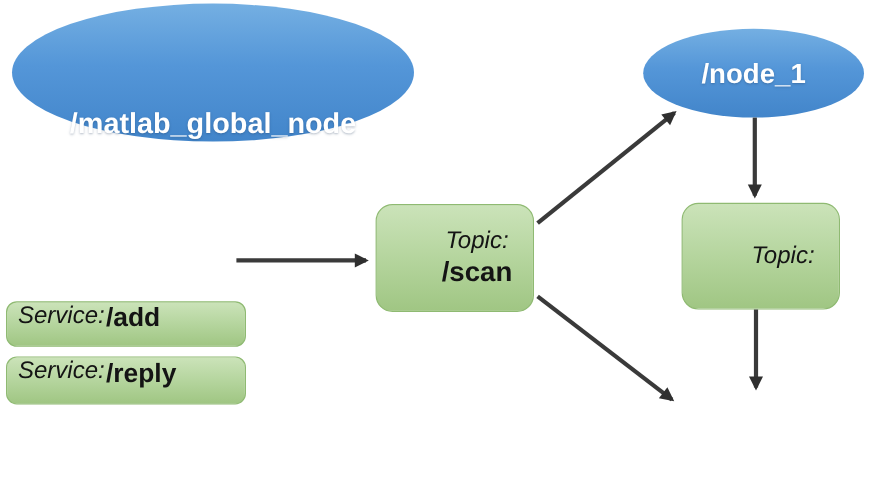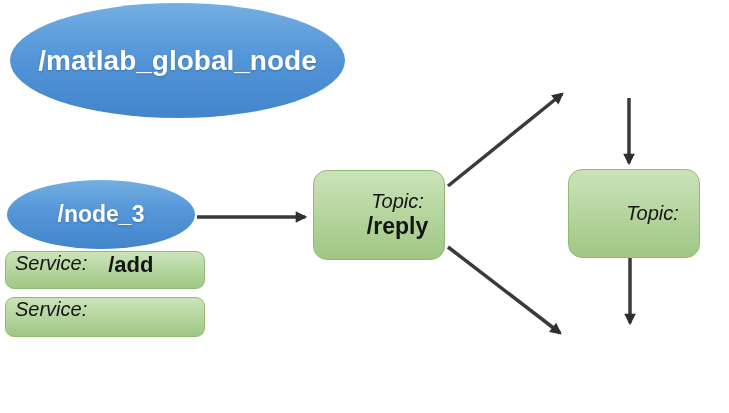--- a/index.html
+++ b/index.html
@@ -15,21 +15,21 @@
     position: absolute;
     border-radius: 50%;
     background: linear-gradient(180deg, #74AFE2 0%, #5496D8 45%, #4285CA 100%);
     color: #ffffff;
     font-weight: bold;
     display: flex;
     align-items: center;
     justify-content: center;
     text-shadow: 0 1px 2px rgba(30,55,90,0.35);
   }
-  .ellipse-matlab { left: 10px; top: 3px;   width: 335px; height: 115px; font-size: 28px; }
+  .ellipse-matlab { left: 10px; top: 3px;   width: 335px; height: 115px; font-size: 24px; align-items: flex-end; }
   .ellipse-node3  { left: 7px;   top: 180px; width: 188px; height: 69px;  font-size: 23px; }
   .ellipse-node1  { left: 536px; top: 24px;  width: 184px; height: 74px;  font-size: 23px; }
   .ellipse-node2  { left: 537px; top: 328px; width: 190px; height: 80px;  font-size: 23px; }
 
   .topic-box {
     position: absolute;
     border-radius: 14px;
     background: linear-gradient(180deg, #CBE3B9 0%, #B5D59E 50%, #A0C683 100%);
     border: 1px solid #8FBA72;
     box-sizing: border-box;
@@ -53,21 +53,21 @@
     display: flex;
     align-items: flex-start;
     padding-left: 9px;
     color: #141414;
   }
   .service-add   { left: 5px; top: 251px; width: 200px; height: 38px; }
   .service-reply { left: 5px; top: 297px; width: 200px; height: 40px; }
 
   .it { font-style: italic; font-size: 20px; }
   .bd { font-weight: bold; font-size: 22px; }
-  .service-box .bd { margin-left: 21px; }
+  .service-box .bd { margin-left: 1px; }
   .topic-box .bd { font-size: 23px; }
 
   .arrows {
     position: absolute;
     left: 0; top: 0;
     pointer-events: none;
   }
   .arrows line {
     stroke: #3A3A3A;
     stroke-width: 3.5;
@@ -75,42 +75,43 @@
 </style>
 </head>
 <body>
 
 <div class="canvas">
 
   <div class="ellipse ellipse-matlab">
     <span>/matlab_global_node</span>
   </div>
 
-  <div class="ellipse ellipse-node3">
-    <span>/node_3</span>
+
+  <div class="ellipse ellipse-node1">
+    <span>/node_1</span>
   </div>
-
 
 
   <div class="topic-box topic-scan">
     <span class="it">Topic:</span>
-    <span class="bd">/reply</span>
+    <span class="bd">/scan</span>
   </div>
 
   <div class="topic-box topic-pose">
     <span class="it">Topic:</span>
   </div>
 
   <div class="service-box service-add">
     <span class="it">Service:</span>
     <span class="bd">/add</span>
   </div>
 
   <div class="service-box service-reply">
     <span class="it">Service:</span>
+    <span class="bd">/reply</span>
   </div>
 
   <svg class="arrows" width="729" height="413" viewBox="0 0 729 413" xmlns="http://www.w3.org/2000/svg">
     <defs>
       <marker id="ah" viewBox="0 0 12 12" refX="9" refY="6" markerWidth="16" markerHeight="14" markerUnits="userSpaceOnUse" orient="auto">
         <path d="M1,1 L11,6 L1,11 Z" fill="#2F2F2F"></path>
       </marker>
     </defs>
     <line x1="197" y1="217" x2="305" y2="217" marker-end="url(#ah)"></line>
     <line x1="448" y1="186" x2="562" y2="94" marker-end="url(#ah)"></line>

